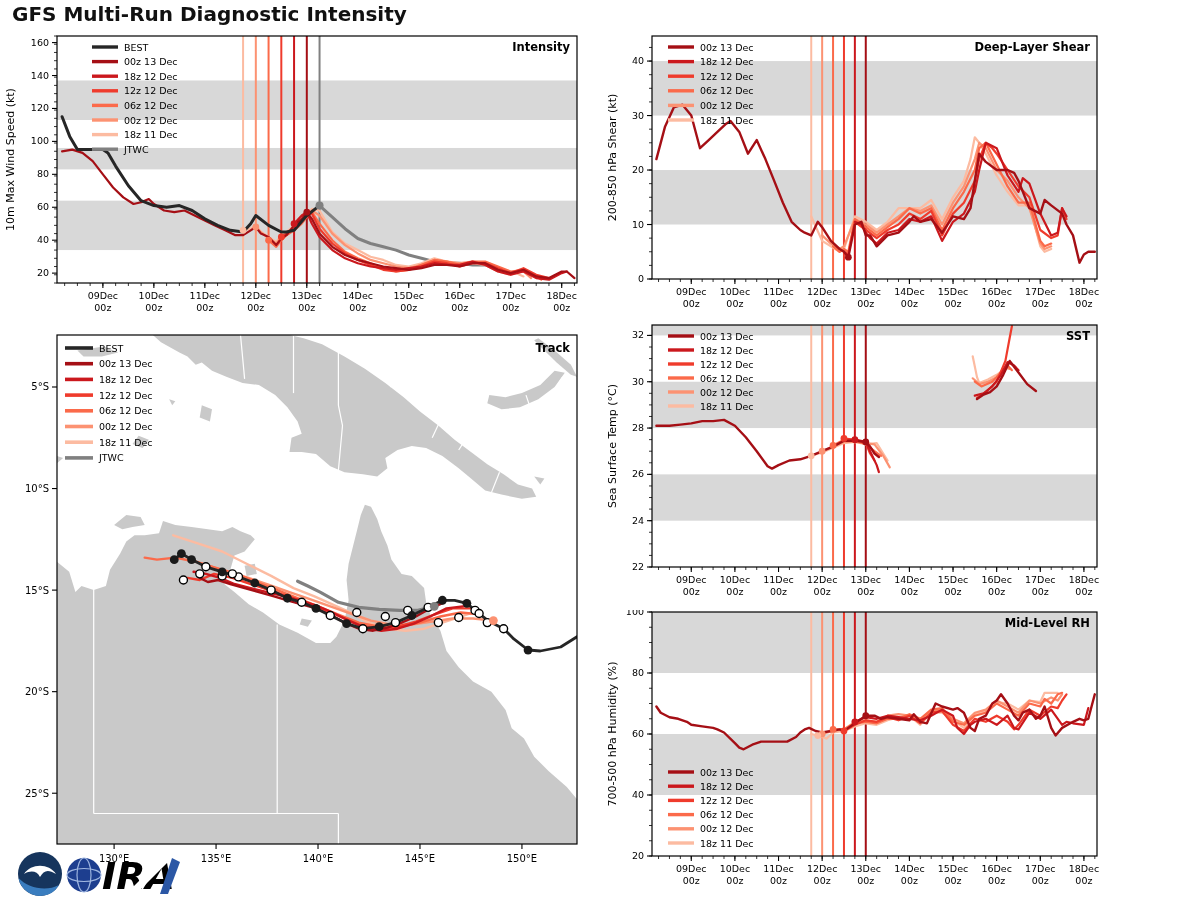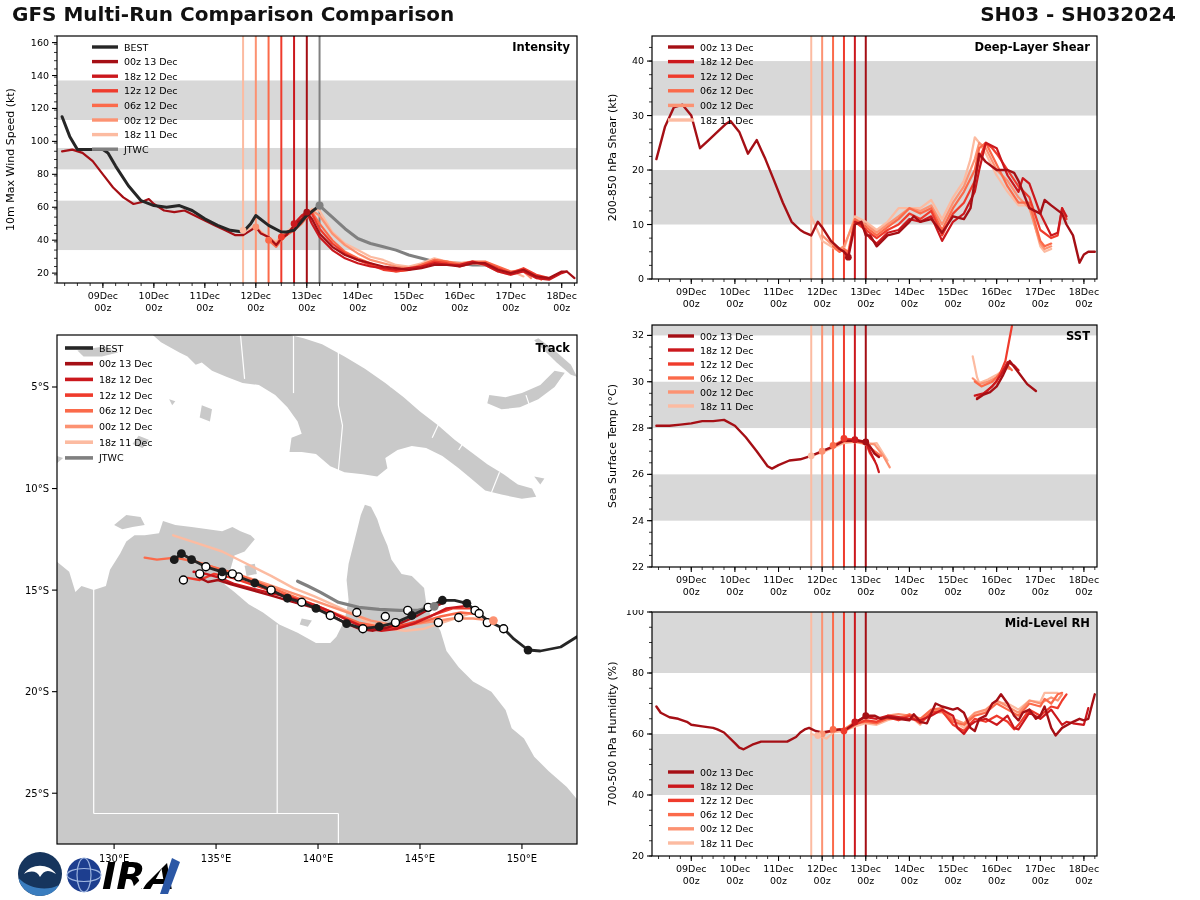--- a/index.html
+++ b/index.html
@@ -13,22 +13,21 @@
   #panel-shear{left:600px;top:0;}
   #panel-sst{left:600px;top:315px;}
   #panel-rh{left:600px;top:610px;}
   #logos{left:14px;top:848px;}
   text{fill:#000;}
 </style>
 </head>
 <body>
 
 <div class="page">
-  <div class="title-left">GFS Multi-Run Comparison Comparison</div>
-  <div class="title-right">SH03 - SH032024</div>
+  <div class="title-left">GFS Multi-Run Diagnostic Intensity</div>
   <svg id="panel-intensity" width="600" height="318" viewBox="0 0 600 318">
       <defs>
         <clipPath id="panel-intensity-clip">
           <rect x="57" y="36" width="520" height="247"></rect>
         </clipPath>
       </defs>
       <rect x="57" y="36" width="520" height="247" fill="#fff" stroke="none"></rect>
       <g clip-path="url(#panel-intensity-clip)">
         <rect x="57" y="200.66666666666669" width="520" height="49.39999999999998" fill="#d8d8d8"></rect>
         <rect x="57" y="147.97333333333333" width="520" height="21.406666666666666" fill="#d8d8d8"></rect>

